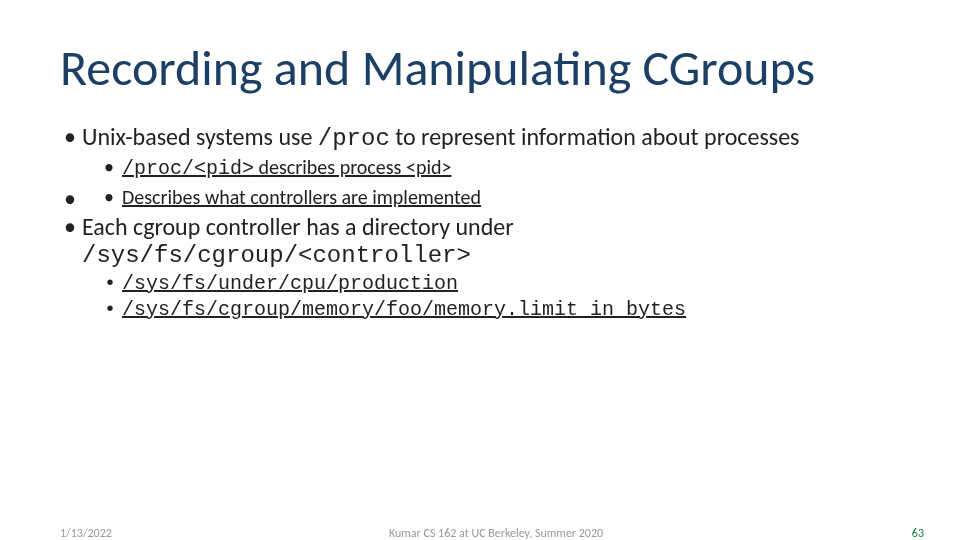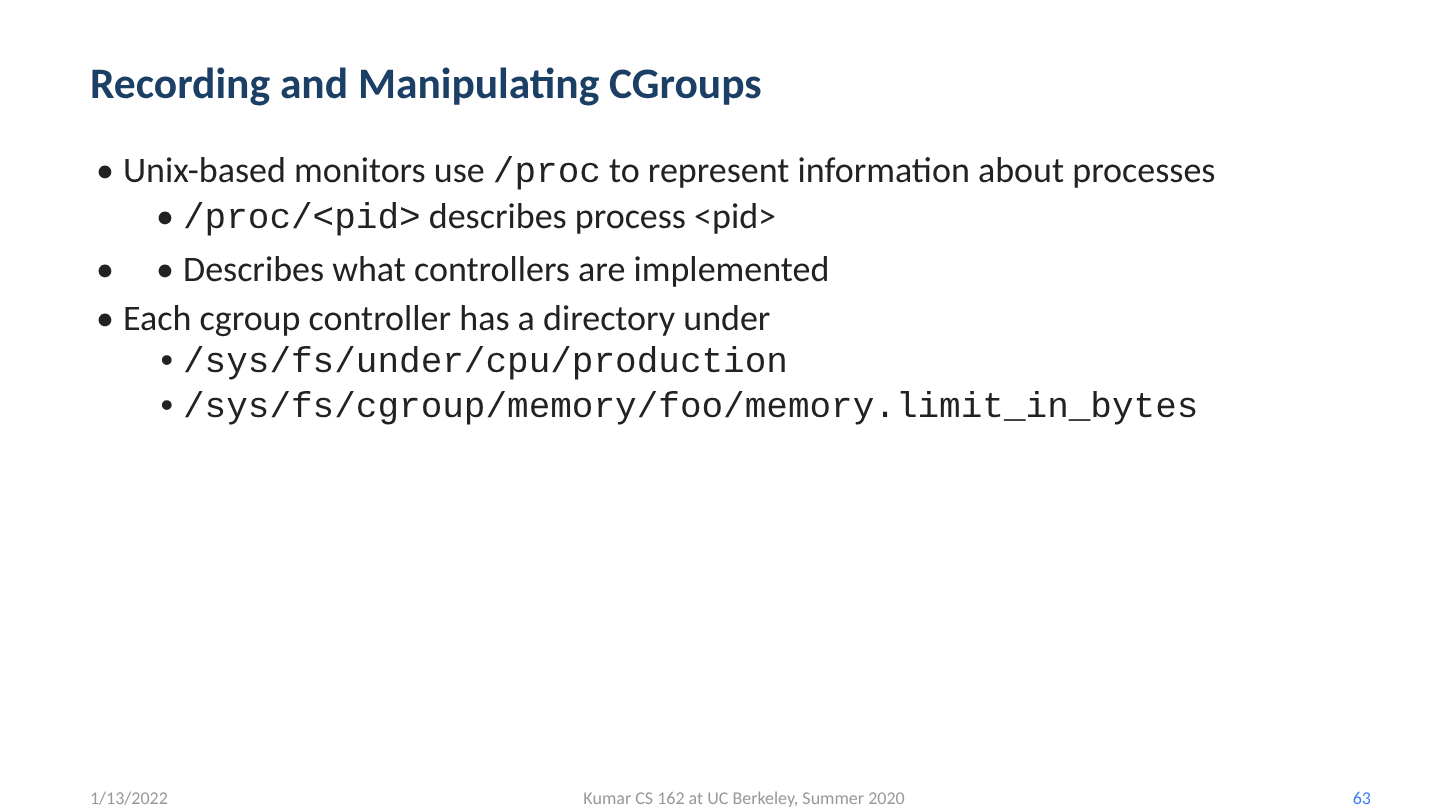--- a/index.html
+++ b/index.html
@@ -13,22 +13,22 @@
     overflow: hidden;
   }
   .slide {
     box-sizing: border-box;
     width: 960px;
     height: 540px;
     padding: 40px 60px 10px 60px;
     position: relative;
   }
   .title {
-    font-size: 29px;
-    font-weight: 700;
+    font-size: 50px;
+    font-weight: 400;
     color: #1c3f66;
     margin: 0 0 28px 0;
     line-height: 1.1;
   }
   ul { margin: 0; padding: 0; list-style: none; }
   li { position: relative; }
 
   .lvl1 > li {
     font-size: 24px;
     line-height: 1.15;
@@ -38,24 +38,25 @@
   .lvl1 > li::before {
     content: "•";
     position: absolute;
     left: 4px;
     top: 0;
   }
   .lvl2 {
     margin-top: 2px;
   }
   .lvl2 > li {
-    font-size: 24px;
+    font-size: 20px;
     line-height: 1.2;
     padding-left: 40px;
     margin-bottom: 2px;
+    text-decoration: underline;
   }
   .lvl2 > li::before {
     content: "•";
     position: absolute;
     left: 22px;
     top: 0;
   }
   .mono {
     font-family: Consolas, "Courier New", monospace;
   }
@@ -72,50 +73,51 @@
     left: 60px;
   }
   .footer-center {
     position: absolute;
     left: 16px;
     width: 960px;
     text-align: center;
   }
   .footer-right {
     position: absolute;
-    right: 46px;
-    color: #3b82f6;
+    right: 36px;
+    color: #15803d;
   }
 </style>
 </head>
 <body>
 
 <div class="slide">
 
   <h1 class="title">Recording and Manipulating CGroups</h1>
 
   <ul class="lvl1">
 
     <li>
-      <span>Unix-based monitors use </span><span class="mono">/proc</span><span> to represent information about processes</span>
+      <span>Unix-based systems use </span><span class="mono">/proc</span><span> to represent information about processes</span>
       <ul class="lvl2">
         <li>
           <span class="mono">/proc/&lt;pid&gt;</span><span> describes process &lt;pid&gt;</span>
         </li>
       </ul>
     </li>
 
     <li>
       <ul class="lvl2">
         <li>Describes what controllers are implemented</li>
       </ul>
     </li>
 
     <li>
       <span>Each cgroup controller has a directory under</span><br>
+      <span class="mono">/sys/fs/cgroup/&lt;controller&gt;</span>
       <ul class="lvl2">
         <li class="mono">/sys/fs/under/cpu/production</li>
         <li class="mono">/sys/fs/cgroup/memory/foo/memory.limit_in_bytes</li>
       </ul>
     </li>
 
 
   </ul>
 
   <div class="footer">

